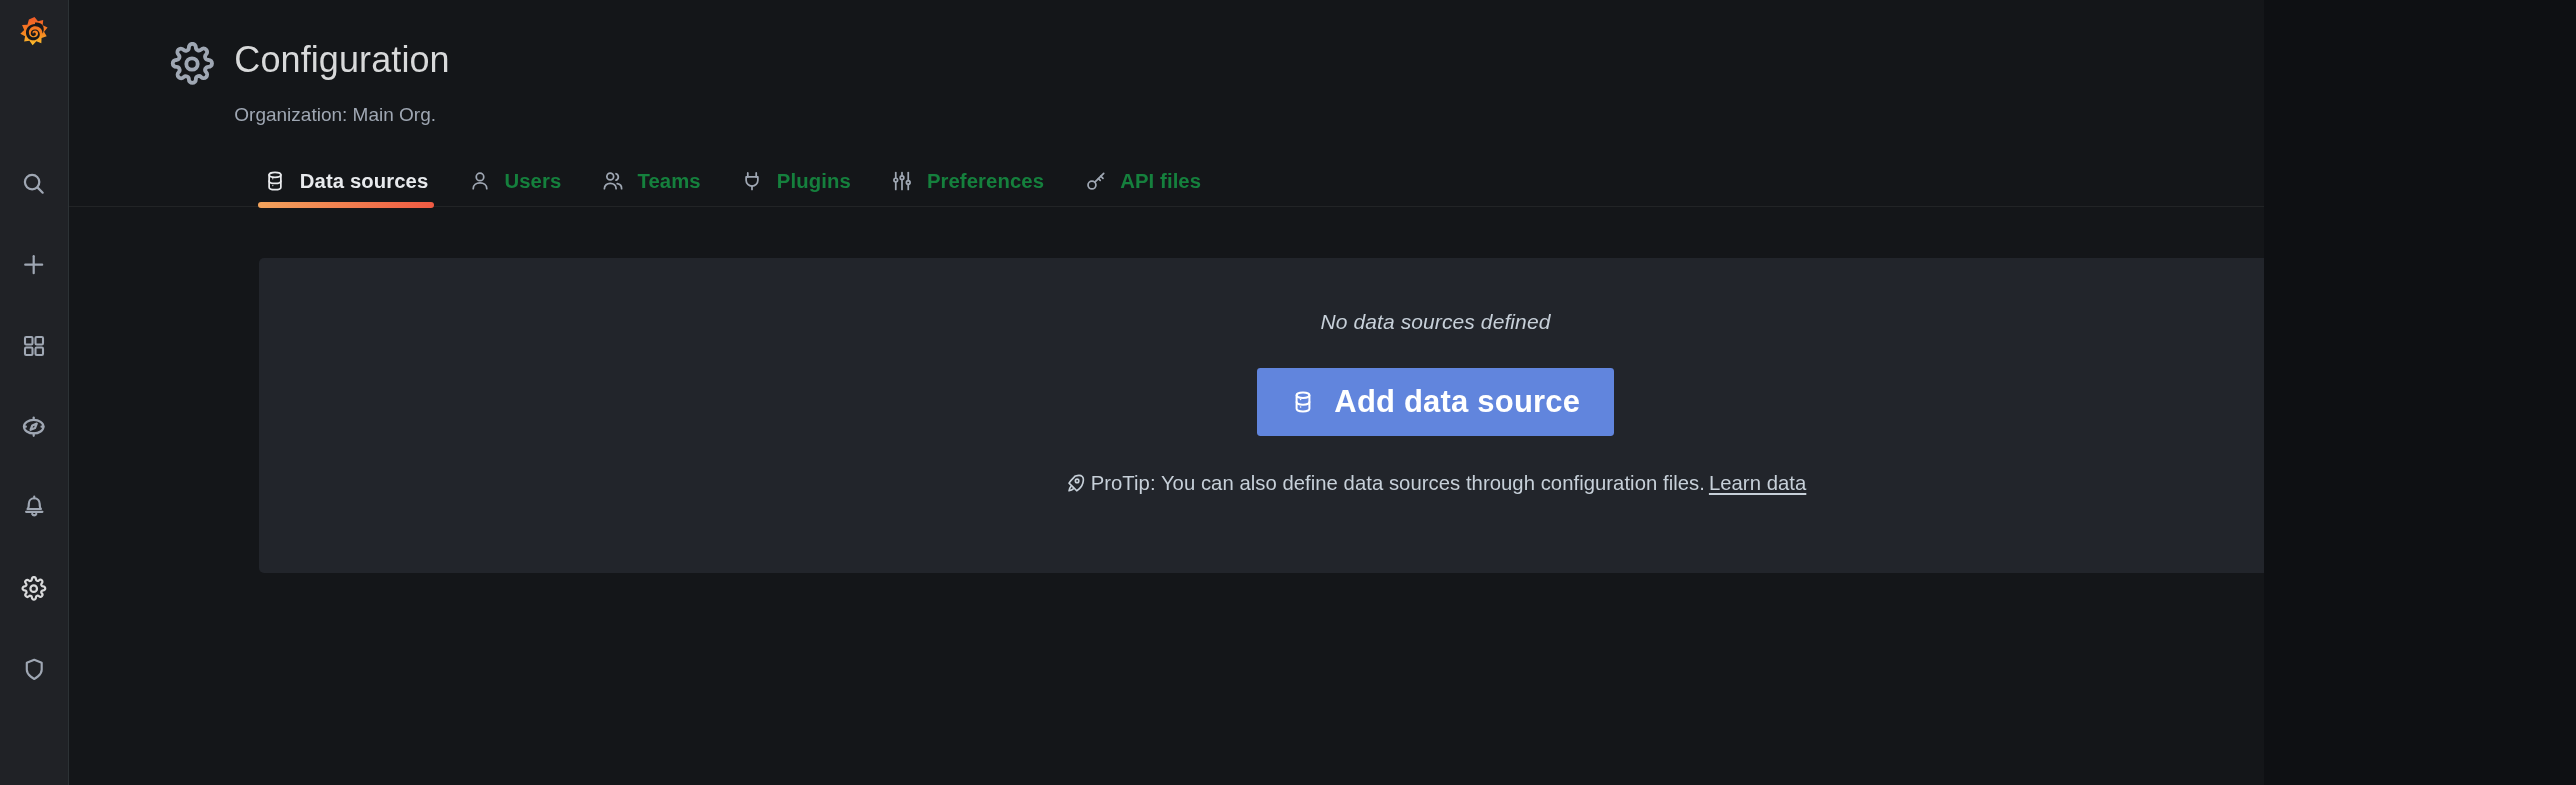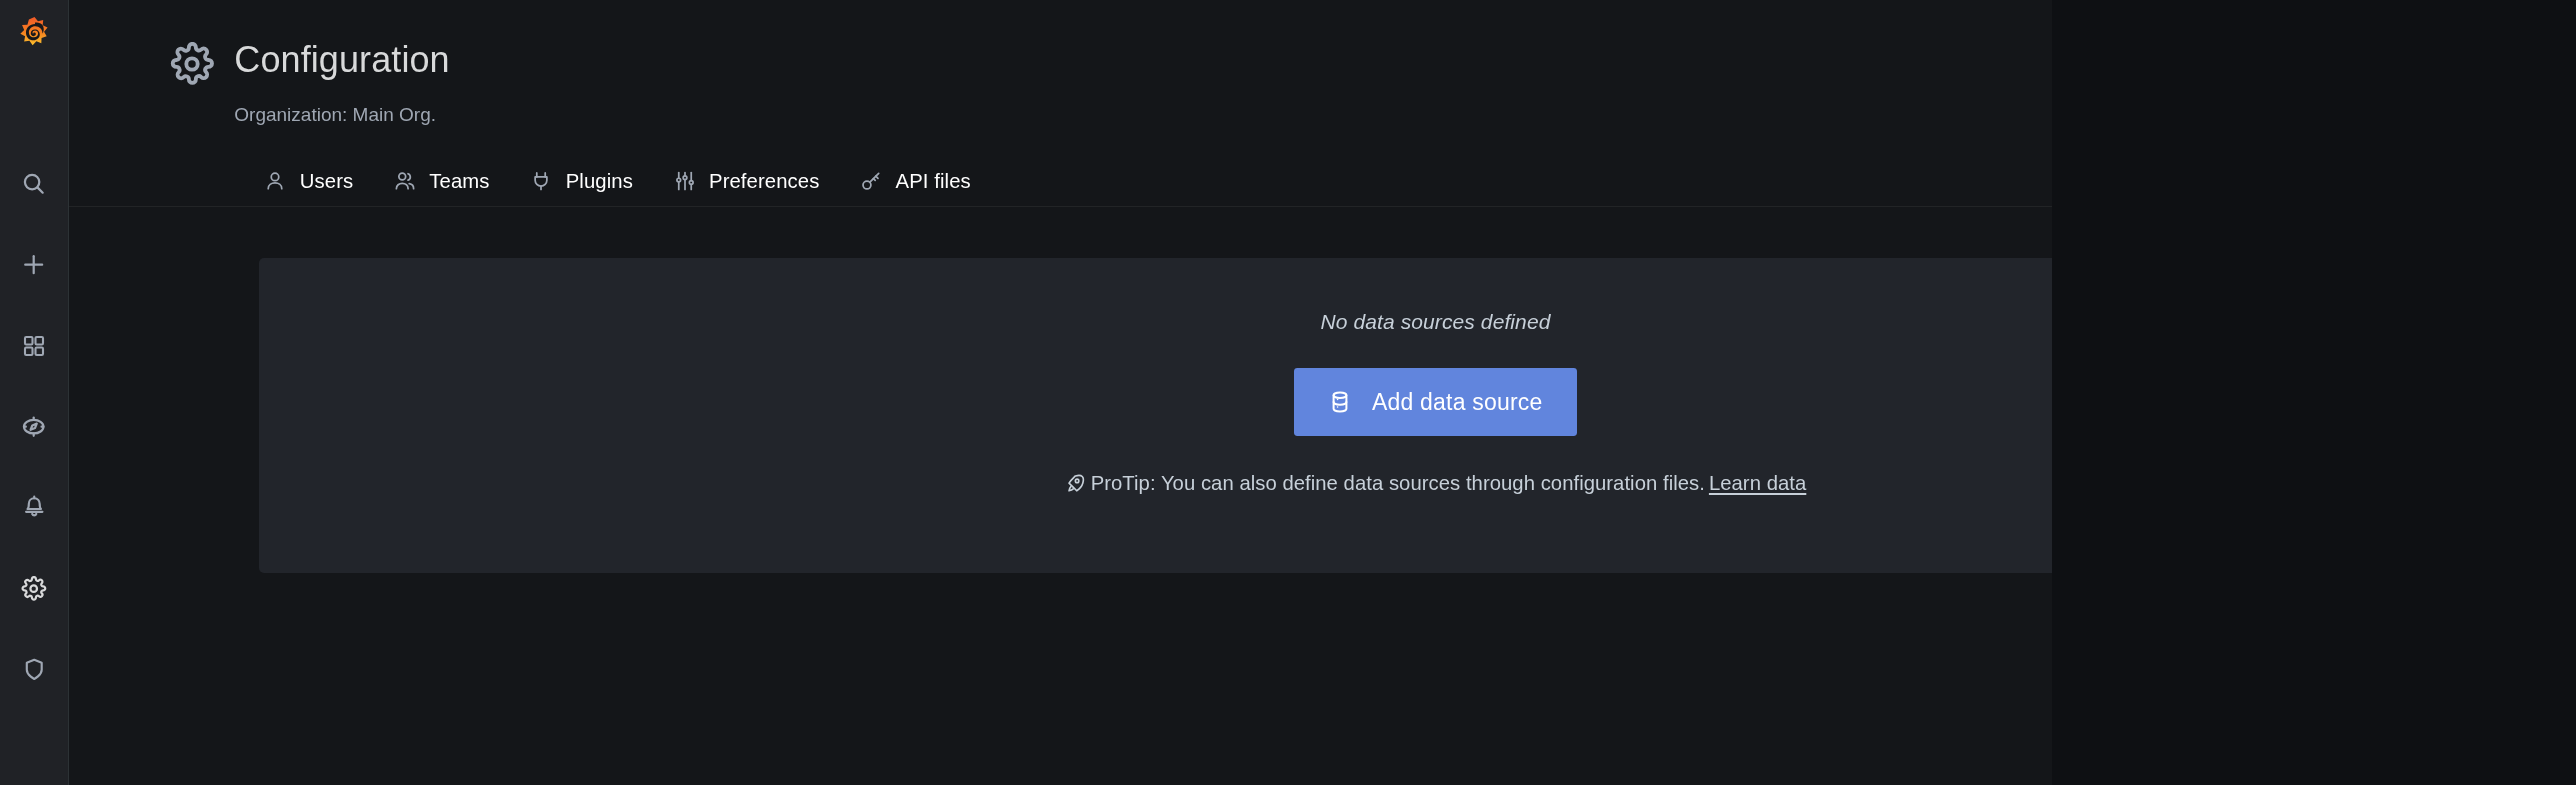--- a/index.html
+++ b/index.html
@@ -13,21 +13,21 @@
 
   body {
     background: #0e1013;
     font-family: "Liberation Sans", "DejaVu Sans", sans-serif;
     color: #d8d9da;
     -webkit-font-smoothing: antialiased;
   }
 
   .app {
     display: flex;
-    width: 2052px;
+    width: 2264px;
     height: 785px;
   }
 
   
   .sidebar {
     width: 69px;
     min-width: 69px;
     height: 785px;
     background: #202226;
     border-right: 1.7px solid #2c3235;
@@ -147,22 +147,22 @@
     stroke: #9fa7b3;
     fill: none;
     stroke-width: 1.9;
     stroke-linecap: round;
     stroke-linejoin: round;
   }
   .tab.active .tab-icon svg { stroke: #e8eaed; }
 
   .tab-label {
     font-size: 20.3px;
-    color: #ffffff;
-    font-weight: 400;
+    color: #15803d;
+    font-weight: 700;
     letter-spacing: 0.1px;
   }
   .tab.active .tab-label {
     color: #e8eaed;
     font-weight: 700;
   }
 
   .tab.active::after {
     content: "";
     position: absolute;
@@ -217,22 +217,22 @@
   .add-btn-icon svg {
     display: block;
     stroke: #ffffff;
     fill: none;
     stroke-width: 2;
     stroke-linecap: round;
     stroke-linejoin: round;
   }
 
   .add-btn-label {
-    font-size: 23px;
-    font-weight: 400;
+    font-size: 31px;
+    font-weight: 700;
     color: #ffffff;
     letter-spacing: 0.2px;
   }
 
   .protip {
     margin-top: 36px;
     display: flex;
     align-items: center;
     gap: 4px;
     font-size: 20.3px;
@@ -349,20 +349,32 @@
         </svg>
       </div>
       <div>
         <h1 class="page-title">Configuration</h1>
         <div class="page-subtitle">Organization: Main Org.</div>
       </div>
     </header>
 
     <nav class="tabbar">
 
+      <div class="tab active">
+        <span class="tab-icon">
+          <svg width="22" height="22" viewBox="0 0 24 24">
+            <ellipse cx="12" cy="5.3" rx="6.4" ry="2.7"></ellipse>
+            <path d="M5.6 5.3v13.4c0 1.5 2.9 2.7 6.4 2.7s6.4-1.2 6.4-2.7V5.3"></path>
+            <path d="M5.6 12c0 1.5 2.9 2.7 6.4 2.7s6.4-1.2 6.4-2.7"></path>
+            <circle cx="9.6" cy="9.5" r=".75" fill="currentColor" stroke="none"></circle>
+            <circle cx="9.6" cy="17" r=".75" fill="currentColor" stroke="none"></circle>
+          </svg>
+        </span>
+        <span class="tab-label">Data sources</span>
+      </div>
 
       <div class="tab">
         <span class="tab-icon">
           <svg width="22" height="22" viewBox="0 0 24 24">
             <circle cx="12" cy="7.6" r="4.1"></circle>
             <path d="M4.6 20.4c0-4 3.3-6.3 7.4-6.3s7.4 2.3 7.4 6.3"></path>
           </svg>
         </span>
         <span class="tab-label">Users</span>
       </div>

